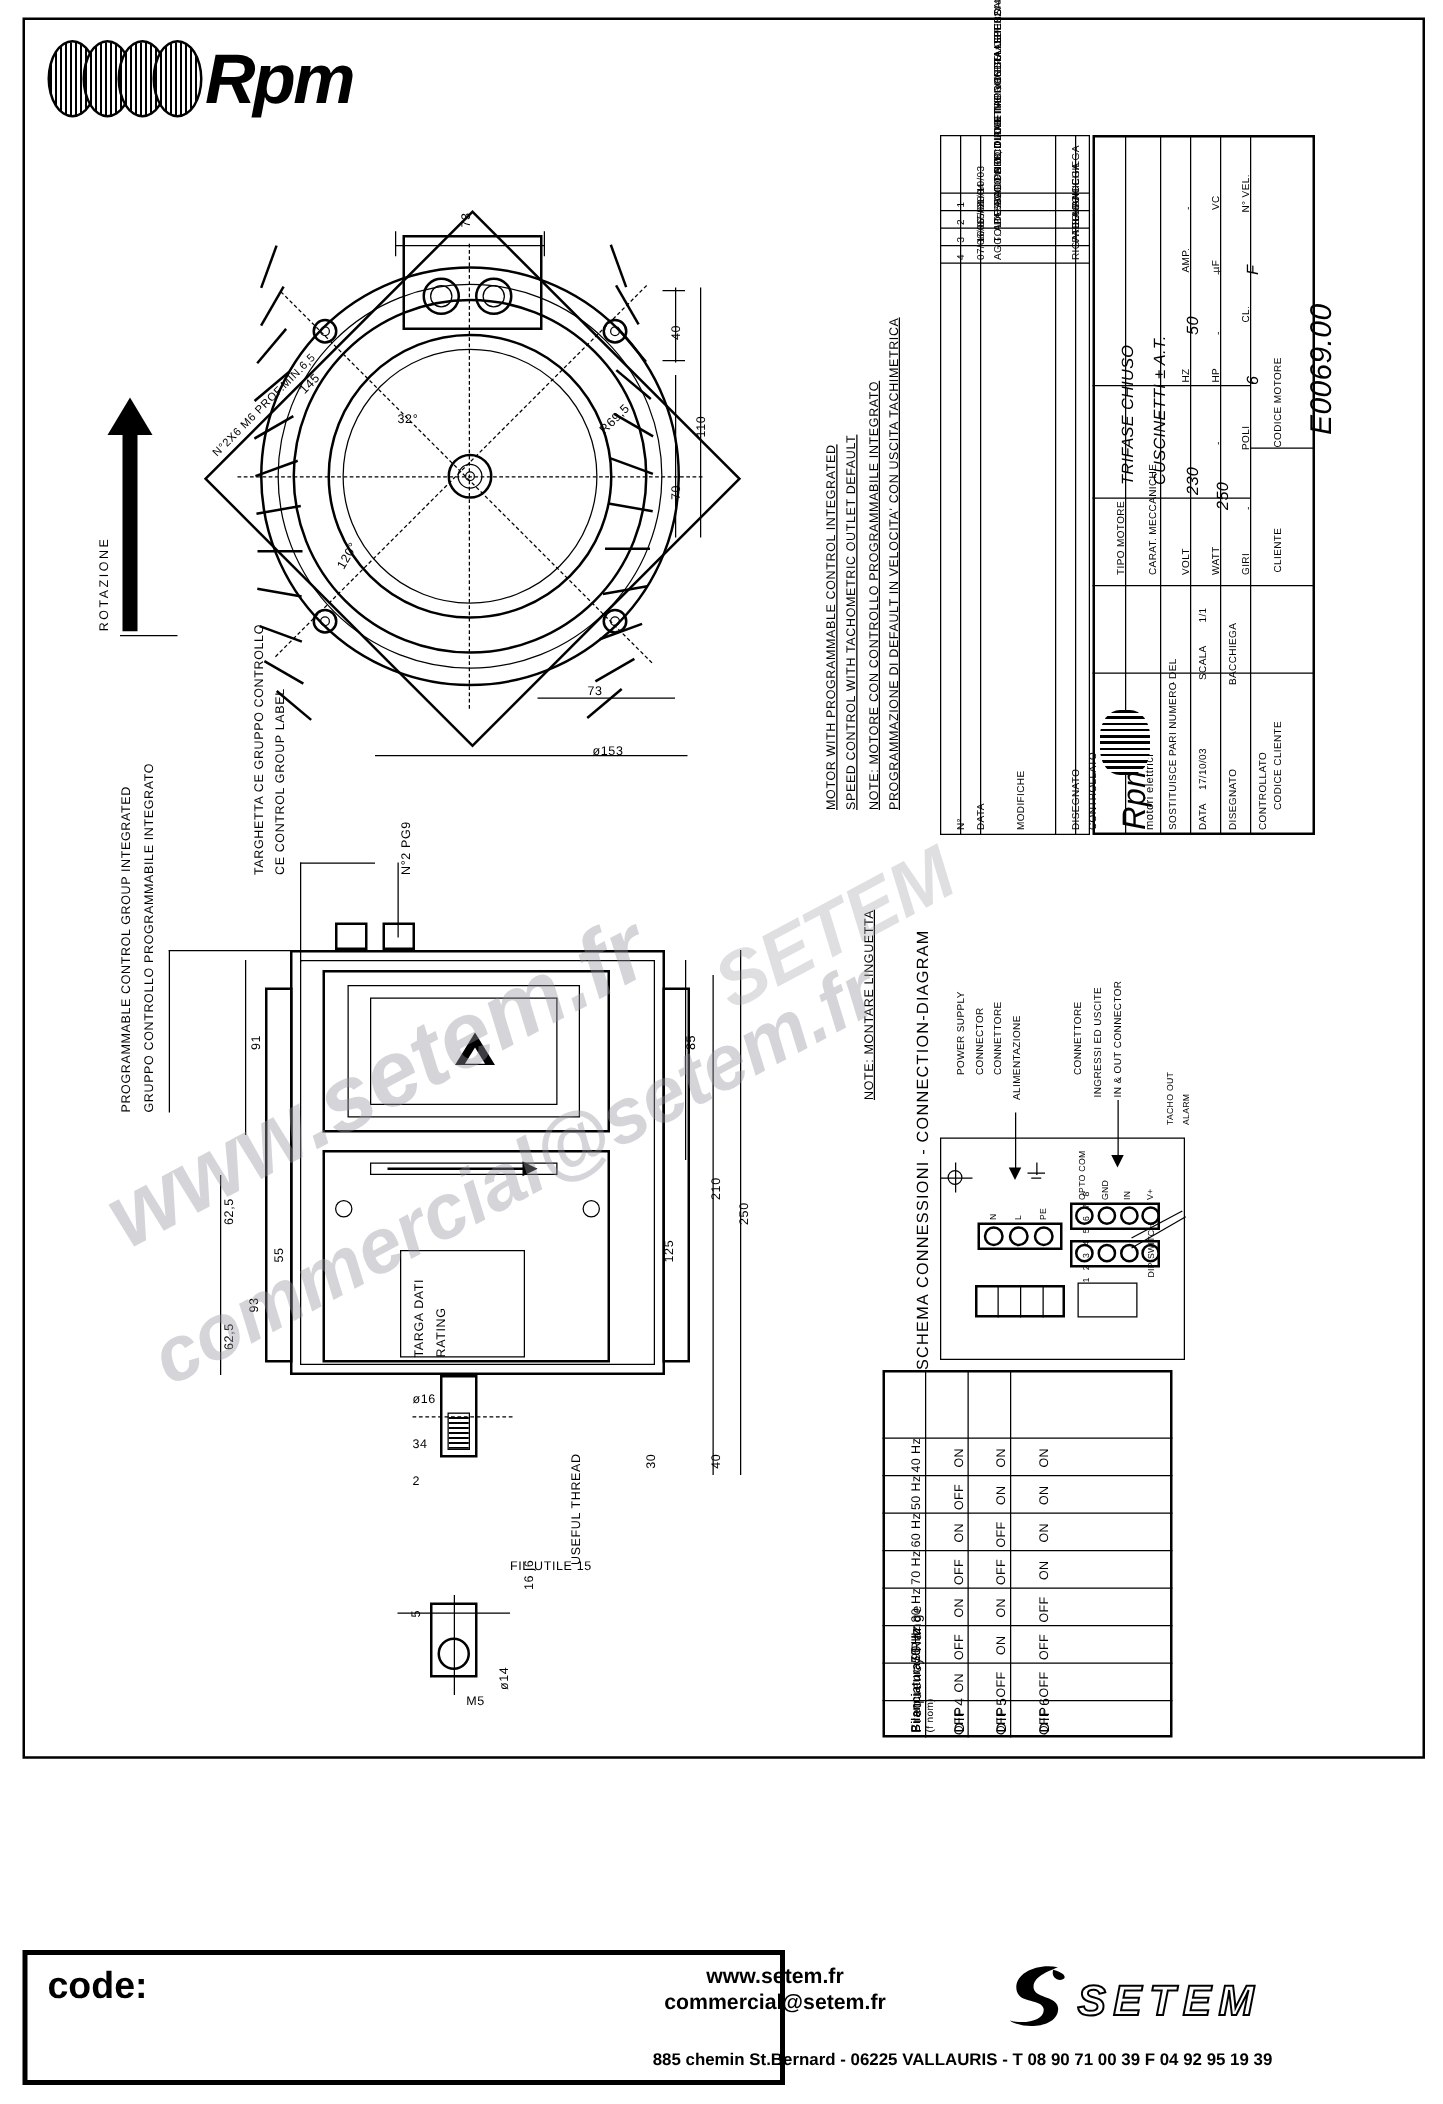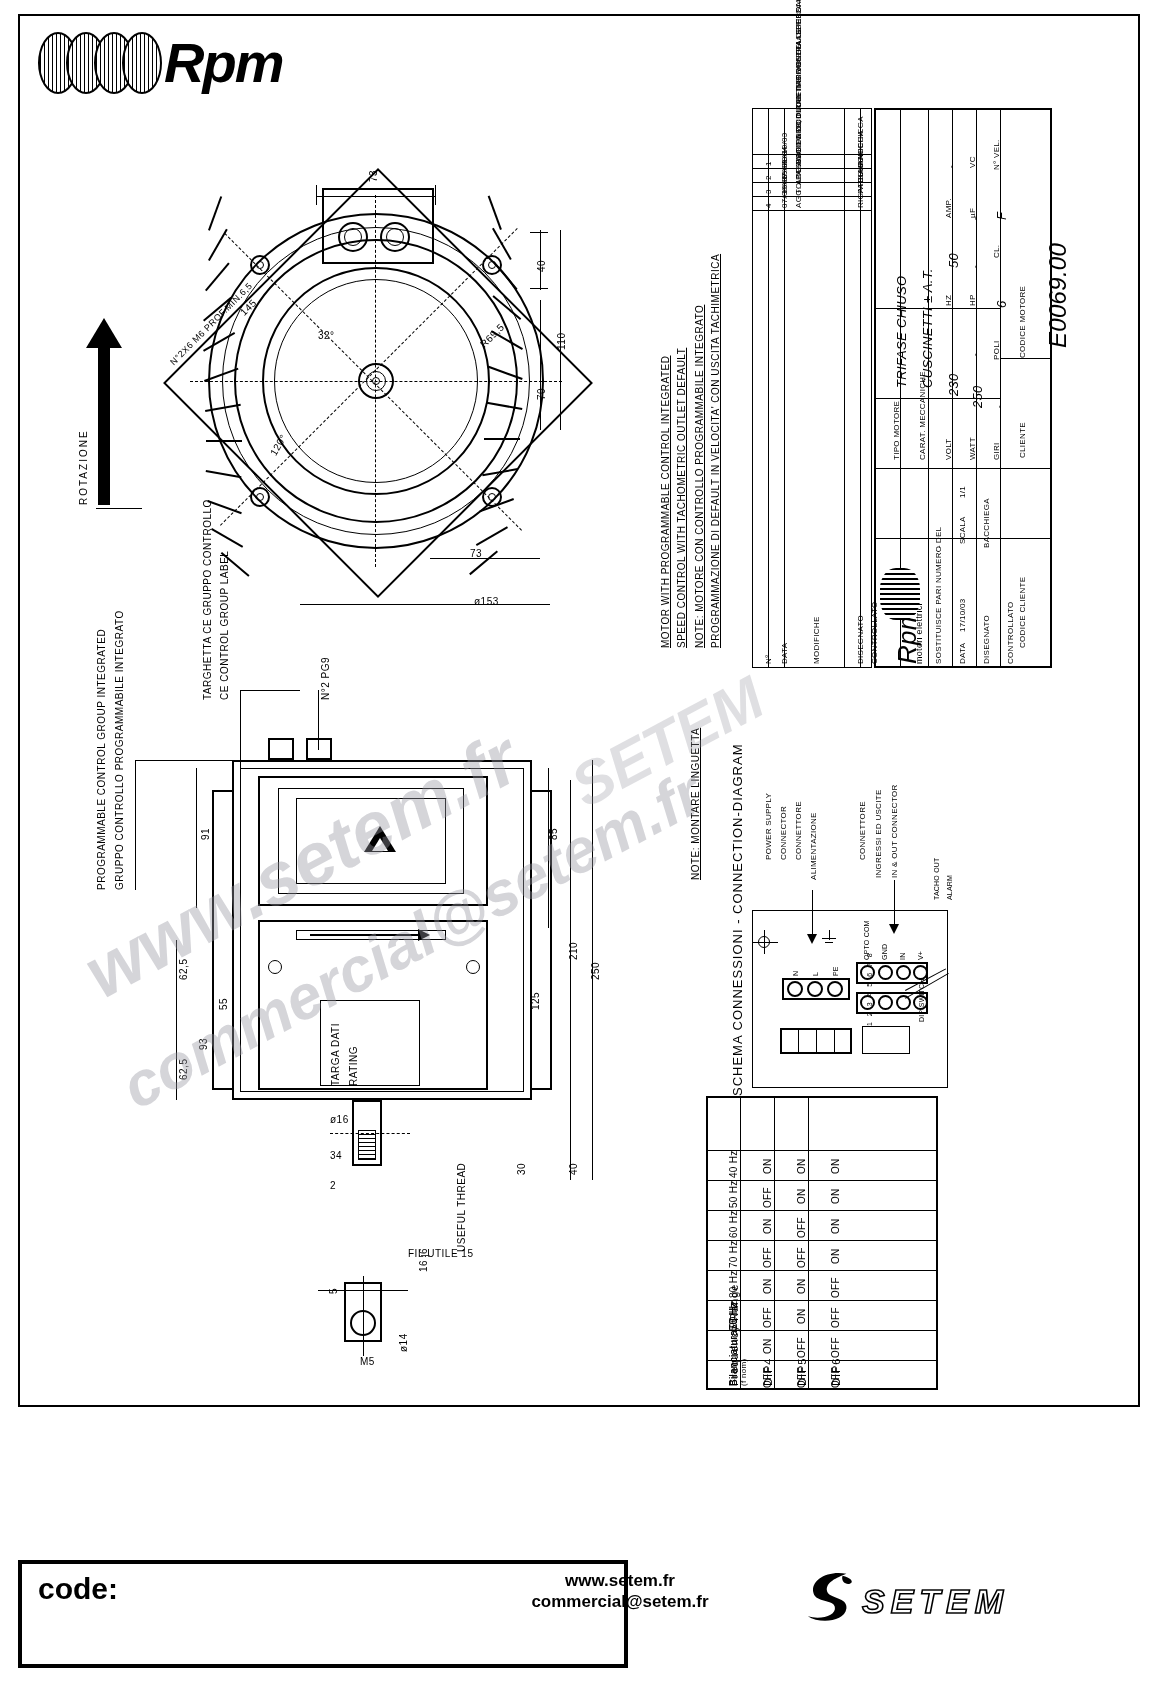--- a/index.html
+++ b/index.html
@@ -253,21 +253,21 @@
   </div>
 
   <div>
     <div class="box2" style="left:344px;top:1282px;width:38px;height:60px;"></div>
     <div class="circ" style="left:350px;top:1310px;width:26px;height:26px;border-width:2px;"></div>
     <div class="ln hl" style="left:318px;top:1290px;width:90px;"></div>
     <div class="ln vl" style="left:363px;top:1276px;height:80px;"></div>
     <div class="ht thin" style="left:418px;top:1272px;transform:rotate(-90deg);transform-origin:0 0;">16 j6</div>
     <div class="ht thin" style="left:328px;top:1294px;transform:rotate(-90deg);transform-origin:0 0;">5</div>
     <div class="ht thin" style="left:398px;top:1352px;transform:rotate(-90deg);transform-origin:0 0;">ø14</div>
-    <div class="ht thin" style="left:360px;top:1356px;">M5</div>
+    <div class="ht thin" style="left:373px;top:1356px;">M5</div>
   </div>
 
   <div class="vt thin ul" style="left:690px;top:880px;">NOTE: MONTARE LINGUETTA</div>
 
   <div id="titleblock">
 
     <div class="box" style="left:0px;top:0px;width:120px;height:560px;"></div>
     <div class="ln vl" style="left:16px;top:0px;height:560px;"></div>
     <div class="ln vl" style="left:32px;top:0px;height:560px;"></div>
     <div class="ln vl" style="left:92px;top:0px;height:560px;"></div>
@@ -499,20 +499,21 @@
   <div class="wm wm2">SETEM</div>
 
   <div class="codebox">
     <div class="codelbl">code:</div>
   </div>
 
   <div class="setemweb">
     <div>www.setem.fr</div>
     <div>commercial@setem.fr</div>
   </div>
+  <div class="setemaddr">885 chemin St.Bernard  -   06225 VALLAURIS  -  T 08 90 71 00 39   F 04 92 95 19 39</div>
 
   <div class="setemlogo">
     <div style="position:absolute;left:0;top:0;width:58px;height:58px;">
       <svg viewBox="0 0 60 60" width="58" height="58">
         <path d="M48 6 C30 2 10 12 14 26 C17 36 34 32 36 40 C38 49 22 54 8 50
                  C20 58 46 56 48 42 C50 30 30 32 28 24 C26 15 38 10 48 6 Z" fill="#000"></path>
         <path d="M44 8 C52 10 56 14 52 16 C48 18 42 14 44 8 Z" fill="#000"></path>
       </svg>
     </div>
     <div class="setemword">SETEM</div>

